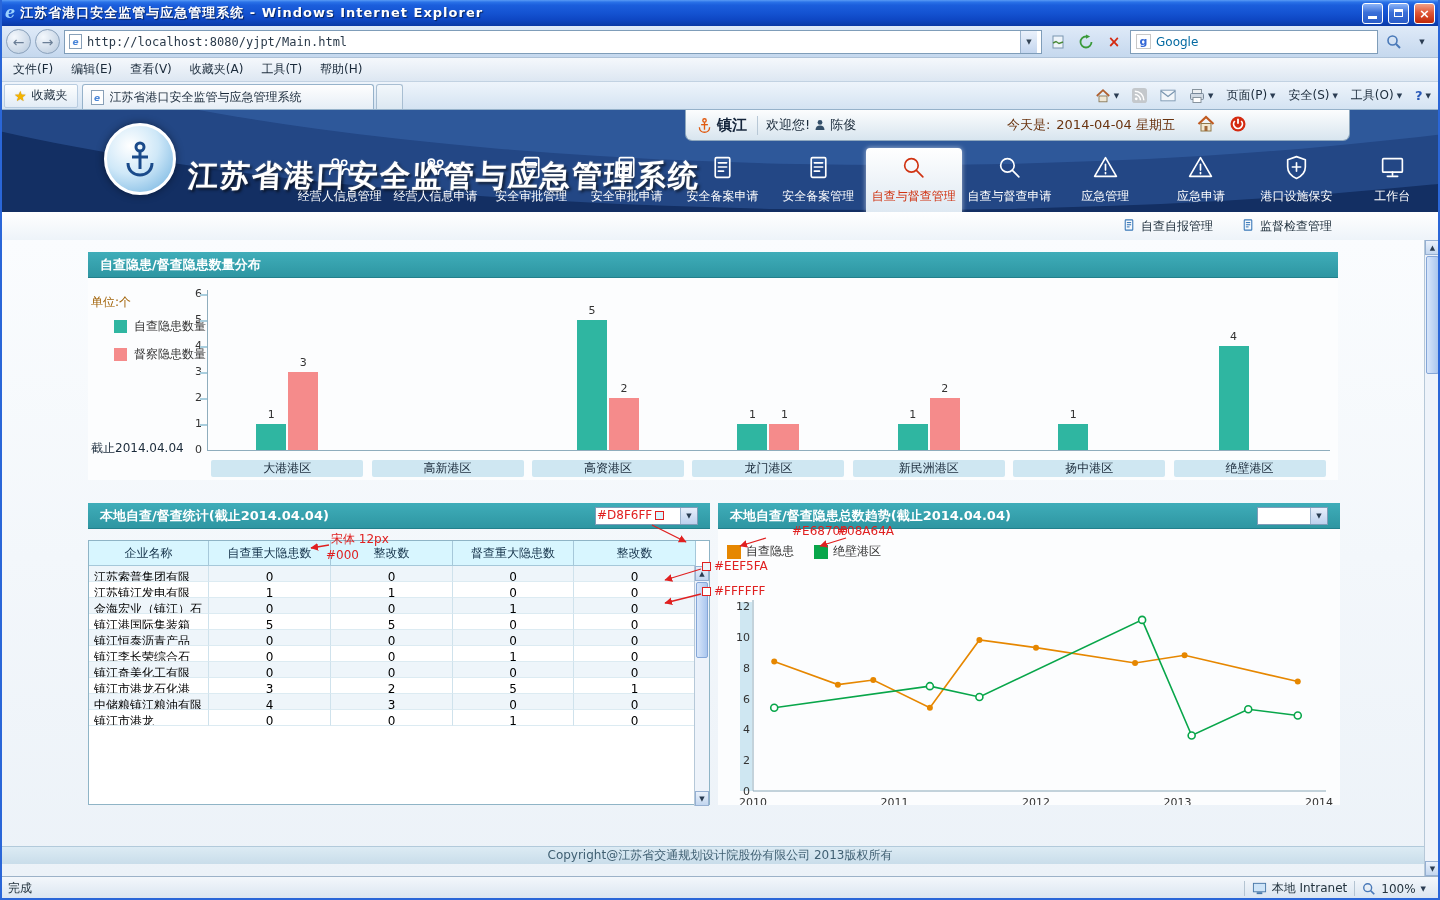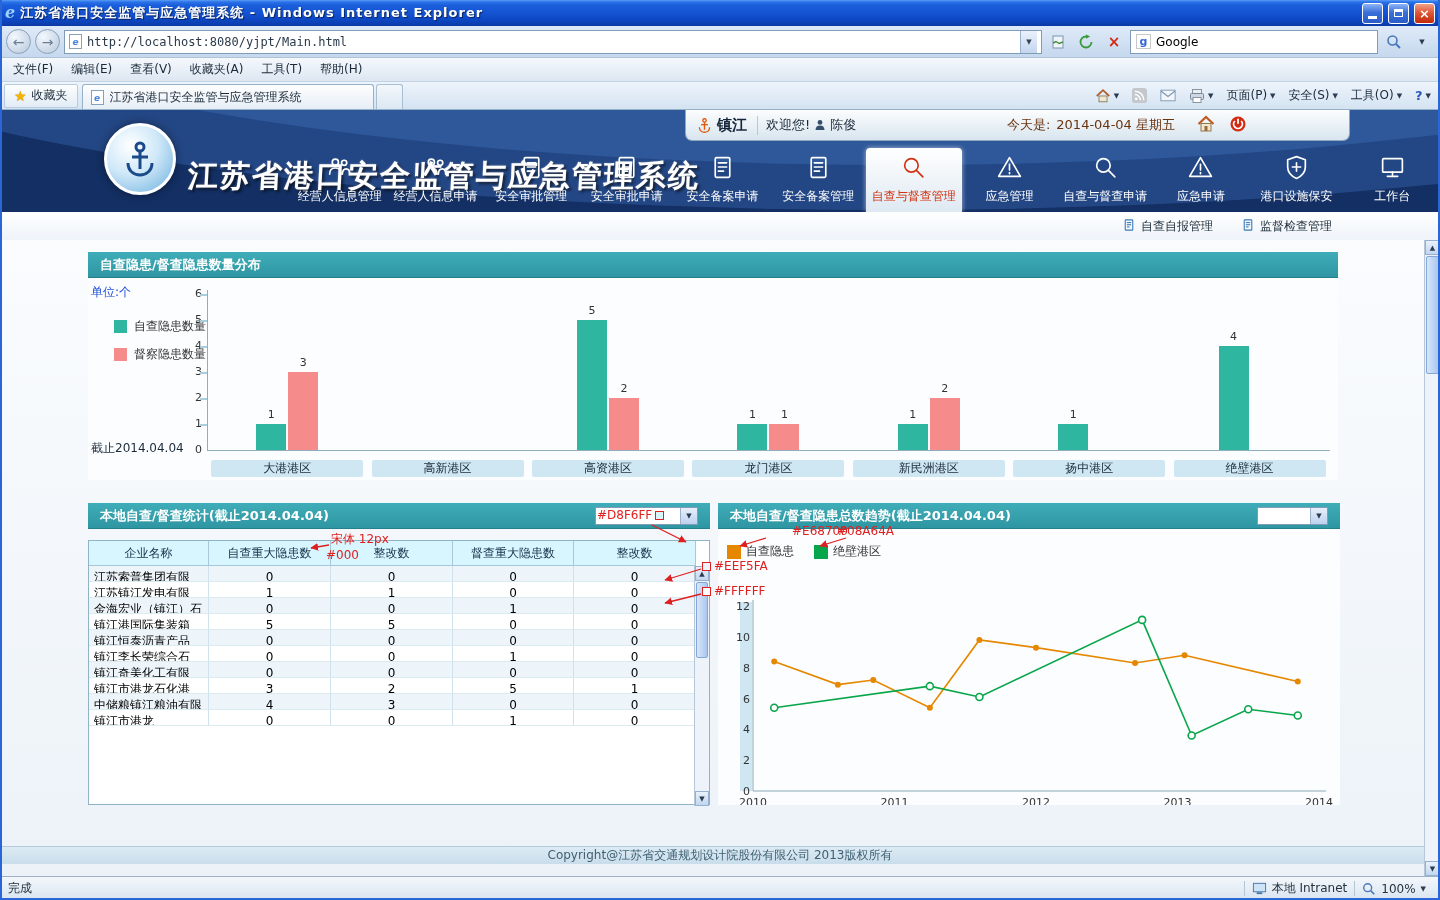--- a/index.html
+++ b/index.html
@@ -24,21 +24,21 @@
 .navbtn { width:25px; height:25px; border-radius:50%; border:1px solid #8ba2bc; color:#6a7e96; font-size:14px; display:flex; align-items:center; justify-content:center;
   background:radial-gradient(circle at 32% 30%,#f4f8fd,#b6c8dc); }
 .urlbox { flex:1; height:24px; background:#fff; border:1px solid #7f9db9; display:flex; align-items:center; gap:5px; padding:0 4px; }
 .doc-ic { width:13px; height:15px; background:#fff; border:1px solid #88a0b8; position:relative; font-size:9px; color:#4a86d8; text-align:center; line-height:14px; font-weight:bold; font-style:italic; }
 .url-text { flex:1; color:#2a3a4a; font-size:12px; font-family:"DejaVu Sans Mono","Liberation Mono",monospace; }
 .url-drop { width:17px; height:22px; display:flex; align-items:center; justify-content:center; font-size:7px; color:#345; background:linear-gradient(#eaf1fb,#c4d6ef); border-left:1px solid #9ab2cc; }
 .sbtn { height:24px; min-width:24px; padding:0 3px; display:flex; align-items:center; justify-content:center; gap:2px; border:1px solid transparent; border-radius:2px; }
 .stopx { color:#d42a10; font-weight:bold; font-size:15px; }
 .searchbox { width:248px; height:24px; background:#fff; border:1px solid #7f9db9; display:flex; align-items:center; gap:5px; padding:0 5px; }
 .g-logo { width:15px; height:15px; border:1px solid #c8c8c8; background:#fff; color:#3367d6; font-weight:bold; font-size:11px; line-height:13px; text-align:center; }
-.search-text { flex:1; color:#000000; }
+.search-text { flex:1; color:#0369a1; }
 .caret { font-size:7px; color:#2a3c52; }
 
 
 .menubar { position:absolute; top:58px; left:0; width:1440px; height:24px; display:flex; align-items:center; padding-left:4px;
   background:linear-gradient(#f5f8fc,#dde7f2); border-bottom:1px solid #c2d2e2; }
 .menu-item { padding:3px 9px; color:#1a2a3a; }
 
 
 .tabbar { position:absolute; top:82px; left:0; width:1440px; height:28px; display:flex; align-items:center; padding:0 4px;
   background:linear-gradient(#eef4fb,#d4e3f2); border-bottom:1px solid #96b2ca; }
@@ -88,21 +88,21 @@
 .panel { position:absolute; background:#fcfdfe; }
 .panel-header { height:26px; display:flex; align-items:center; padding:0 12px; gap:8px;
   background:linear-gradient(#3fadb9,#2e96a2); border-bottom:1px solid #23808c; color:#fff; font-weight:bold; font-size:13px; }
 .xp-select { height:18px; background:#fff; border:1px solid #7f9db9; display:flex; align-items:center; margin-left:auto; }
 .sel-btn { margin-left:auto; width:17px; height:16px; display:flex; align-items:center; justify-content:center; font-size:7px; color:#2a3c52;
   background:linear-gradient(#e8effb,#bdd1ee); border-left:1px solid #9ab2cc; }
 
 
 .bar-panel { left:88px; top:12px; width:1250px; height:228px; }
 .bar-body { position:relative; height:202px; }
-.unit-label { position:absolute; left:3px; top:6px; color:#1d4ed8; }
+.unit-label { position:absolute; left:3px; top:16px; color:#a16207; }
 .bar-legend { position:absolute; left:26px; top:40px; display:flex; flex-direction:column; gap:11px; }
 .legend-row { display:flex; align-items:center; gap:7px; }
 .legend-swatch { width:13px; height:13px; display:inline-block; }
 .legend-label { font-size:12px; color:#333; }
 .cutoff-label { position:absolute; left:3px; top:162px; color:#1a2a3a; }
 .bar-plot { position:absolute; inset:0; }
 .bar-yaxis { position:absolute; left:119px; top:12px; width:1px; height:160px; background:#8fadbd; }
 .bar-xaxis { position:absolute; left:119px; top:172px; width:1123px; height:1px; background:#8fadbd; }
 .bar-ytick { position:absolute; left:94px; width:20px; text-align:right; font-size:11px; color:#333; }
 .bar-ymark { position:absolute; left:112px; width:7px; height:2px; background:#a9cede; }
@@ -397,32 +397,32 @@
         </div>
         <div class="nav-item active">
           <span class="nav-icon"><svg viewBox="0 0 26 26">
               <circle cx="11" cy="11" r="6.5"></circle>
               <line x1="15.8" y1="15.8" x2="22" y2="22"></line>
             </svg></span>
           <span class="nav-label">自查与督查管理</span>
         </div>
         <div class="nav-item">
           <span class="nav-icon"><svg viewBox="0 0 26 26">
+              <circle cx="11" cy="11" r="6.5"></circle>
+              <line x1="15.8" y1="15.8" x2="22" y2="22"></line>
+            </svg></span>
+          <span class="nav-label">自查与督查申请</span>
+        </div>
+        <div class="nav-item">
+          <span class="nav-icon"><svg viewBox="0 0 26 26">
               <path d="M13 3.5 L23.5 21.5 L2.5 21.5 Z"></path>
               <line x1="13" y1="10" x2="13" y2="15.5"></line>
               <line x1="13" y1="17.8" x2="13" y2="19"></line>
             </svg></span>
           <span class="nav-label">应急管理</span>
-        </div>
-        <div class="nav-item">
-          <span class="nav-icon"><svg viewBox="0 0 26 26">
-              <circle cx="11" cy="11" r="6.5"></circle>
-              <line x1="15.8" y1="15.8" x2="22" y2="22"></line>
-            </svg></span>
-          <span class="nav-label">自查与督查申请</span>
         </div>
         <div class="nav-item">
           <span class="nav-icon"><svg viewBox="0 0 26 26">
               <path d="M13 3.5 L23.5 21.5 L2.5 21.5 Z"></path>
               <line x1="13" y1="10" x2="13" y2="15.5"></line>
               <line x1="13" y1="17.8" x2="13" y2="19"></line>
             </svg></span>
           <span class="nav-label">应急申请</span>
         </div>
         <div class="nav-item">

